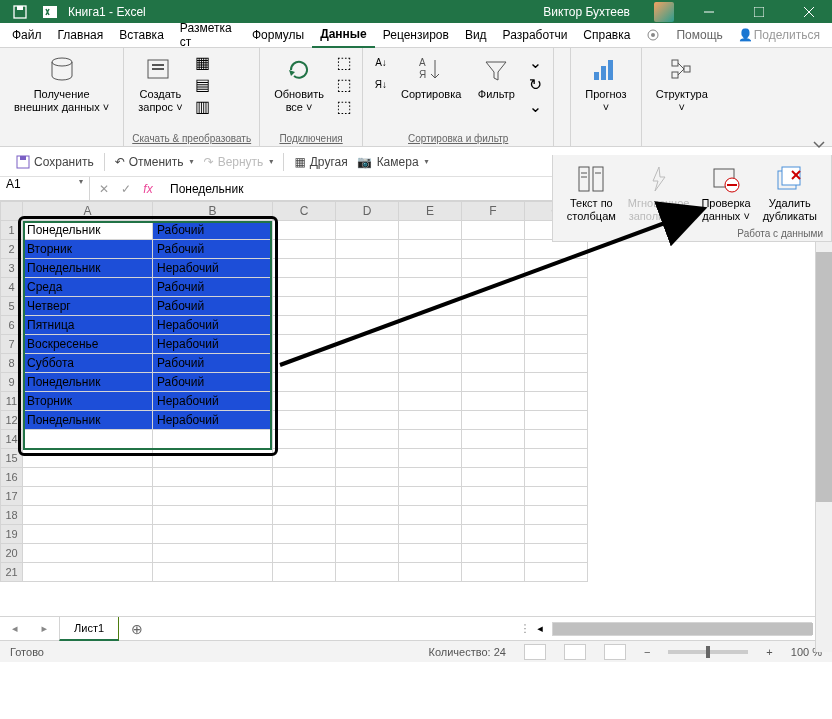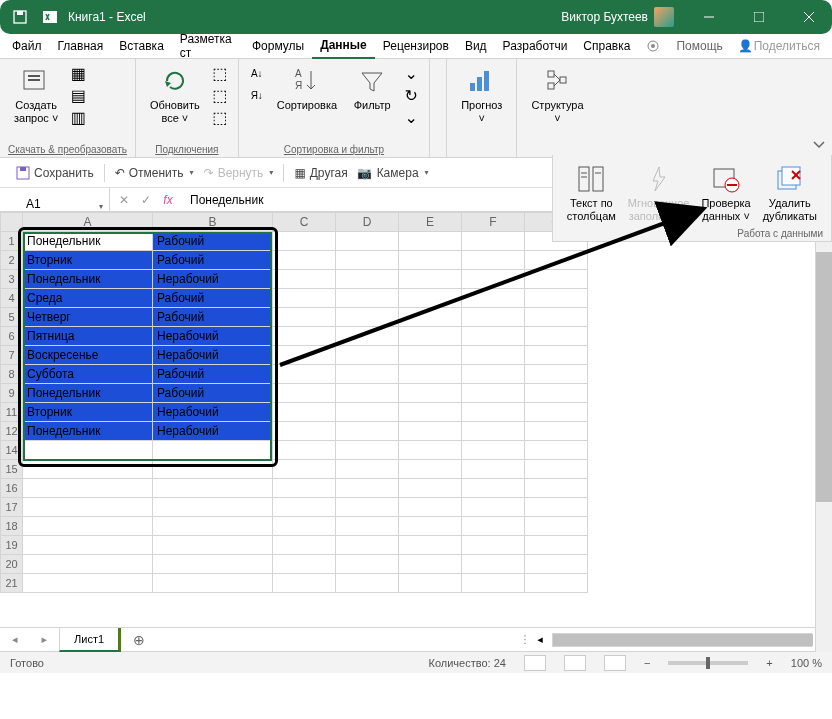--- a/index.html
+++ b/index.html
@@ -1,24 +1,24 @@
 <!DOCTYPE html>
 <html><head>
 <meta charset="utf-8">
 <style>
 * { margin: 0; padding: 0; box-sizing: border-box; font-family: 'Segoe UI', Tahoma, sans-serif; }
 body { width: 832px; height: 719px; background: #fff; overflow: hidden; position: relative; }
 
 
-.titlebar { height: 34px; background: #217346; display: flex; align-items: center; color: #fff; font-size: 12px; border-radius: 10px; }
+.titlebar { height: 23px; background: #217346; display: flex; align-items: center; color: #fff; font-size: 12px; }
 .titlebar .left { display: flex; align-items: center; gap: 14px; padding-left: 12px; }
 .titlebar .center { flex: 1; padding-left: 10px; }
 .titlebar .right { display: flex; align-items: center; gap: 4px; padding-right: 0; }
 .winbtn { width: 46px; height: 30px; display: flex; align-items: center; justify-content: center; color: #fff; }
-.user { display: flex; align-items: center; gap: 6px; margin-right: 8px; }
+.user { display: flex; align-items: center; gap: 24px; margin-right: 8px; }
 .avatar { width: 20px; height: 20px; background: linear-gradient(135deg,#f4a261,#2a9d8f); border-radius: 2px; }
 .tb-icon { width: 16px; height: 16px; display: inline-flex; }
 
 
 .menubar { height: 25px; display: flex; align-items: center; border-bottom: 1px solid #d4d4d4; font-size: 12px; padding: 0 4px; }
 .menubar .mi { padding: 0 8px; height: 25px; display: flex; align-items: center; cursor: pointer; }
 .menubar .mi.active { border-bottom: 2px solid #217346; font-weight: 600; }
 .menubar .spacer { flex: 1; }
 .menubar .help { color: #666; }
 .menubar .share { color: #999; }
@@ -42,21 +42,21 @@
 .subbar .sbtn { display: flex; align-items: center; gap: 4px; cursor: pointer; color: #444; }
 .subbar .sbtn.disabled { color: #bbb; }
 .subbar .sep { width: 1px; height: 18px; background: #d4d4d4; }
 
 
 .datapanel { position: absolute; right: 0; top: 155px; background: #f3f3f3; border: 1px solid #d4d4d4; border-top: none; display: flex; padding: 6px 8px 16px; z-index: 5; }
 .datapanel .label2 { position:absolute; bottom: 2px; right: 8px; font-size: 10px; color:#666; }
 
 
 .formulabar { height: 24px; display: flex; align-items: center; border-bottom: 1px solid #d4d4d4; font-size: 12px; }
-.namebox { width: 90px; padding: 0 6px; border-right: 1px solid #d4d4d4; height: 100%; display: flex; align-items: flex-end; margin-left: 20px; }
+.namebox { width: 90px; padding: 0 6px; border-right: 1px solid #d4d4d4; height: 100%; display: flex; align-items: flex-start; }
 .fbtns { display: flex; gap: 2px; padding: 0 4px; }
 .fbtn { width: 20px; height: 20px; display:flex;align-items:center;justify-content:center; color: #999; }
 .fxinput { flex: 1; padding: 0 8px; }
 
 
 .gridwrap { position: relative; height: 415px; overflow: hidden; }
 .grid { border-collapse: collapse; font-size: 12px; }
 .grid th, .grid td { border: 1px solid #d4d4d4; height: 19px; padding: 0 4px; text-align: left; font-weight: normal; }
 .grid .rowhdr { width: 22px; text-align: center; background: #e6e6e6; color: #666; font-size: 11px; }
 .grid .colhdr { text-align: center; background: #e6e6e6; color: #666; font-size: 12px; }
@@ -64,21 +64,21 @@
 .grid .colB { width: 120px; }
 .grid .colC, .grid .colD, .grid .colE, .grid .colF, .grid .colG { width: 63px; }
 .grid .selected { background: #1d4ed8; }
 .selborder { position: absolute; border: 3px solid #000; pointer-events: none; border-radius: 6px; }
 .selgreen { position:absolute; border: 2px solid #217346; pointer-events: none; }
 .activecell { background: #fff !important; }
 
 
 .sheettabs { height: 24px; border-top: 1px solid #d4d4d4; display: flex; align-items: center; font-size: 11px; }
 .sheettabs .nav { padding: 0 12px; color: #888; }
-.sheettabs .tab { padding: 0 14px; height: 24px; display:flex;align-items:center; border-left:1px solid #d4d4d4; border-right:3px solid #4d7c0f; background:#fff; border-bottom: 2px solid #217346; }
+.sheettabs .tab { padding: 0 14px; height: 24px; display:flex;align-items:center; border-left:1px solid #d4d4d4; border-right:1px solid #4d7c0f; background:#fff; border-bottom: 2px solid #217346; }
 .sheettabs .add { padding: 0 12px; color: #666; font-size: 14px; }
 .hscroll-track { flex: 1; height: 14px; background: #f0f0f0; border: 1px solid #d4d4d4; margin: 0 4px; position: relative; }
 .hscroll-thumb { position: absolute; left: 0; width: 260px; height: 100%; background: #c0c0c0; }
 
 
 .statusbar { height: 22px; background: #f3f3f3; border-top: 1px solid #d4d4d4; display: flex; align-items: center; font-size: 11px; padding: 0 10px; gap: 18px; color: #555; }
 .statusbar .sp { flex: 1; }
 .viewbtn { width: 22px; height: 16px; border:1px solid #ccc; background:#fff; }
 .zoomslider { width: 80px; height: 4px; background: #ccc; position: relative; }
 .zoomslider .thumb { position:absolute; left: 38px; top:-4px; width:4px; height:12px; background:#666; }
@@ -152,20 +152,35 @@
     </div>
   <div class="spacer"></div>
   <div class="mi help">Помощь</div>
   <div class="mi share">👤 <span>Поделиться</span></div>
 </div>
 
 <div class="ribbon">
   <div class="ribbon-row">
     <div class="rgroup">
       <div class="btns">
+          <div class="rbtn-lg">
+            <div class="ico">
+              <svg viewBox="0 0 32 32">
+                <ellipse cx="16" cy="8" rx="10" ry="4" fill="none" stroke="#555"></ellipse>
+                <path d="M6 8 v14 a10 4 0 0 0 20 0 V8" fill="none" stroke="#555"></path>
+              </svg>
+            </div>
+            <span style="white-space:pre-line">Получение
+внешних данных ˅</span>
+          </div>
+        </div>
+      <div class="label"></div>
+    </div>
+    <div class="rgroup">
+      <div class="btns">
         <div class="rbtn-lg">
             <div class="ico">
               <svg viewBox="0 0 32 32">
                 <rect x="4" y="6" width="20" height="18" fill="none" stroke="#555"></rect>
                 <rect x="8" y="10" width="12" height="2" fill="#555"></rect>
                 <rect x="8" y="14" width="12" height="2" fill="#555"></rect>
               </svg>
             </div>
             <span style="white-space:pre-line">Создать
 запрос ˅</span>

